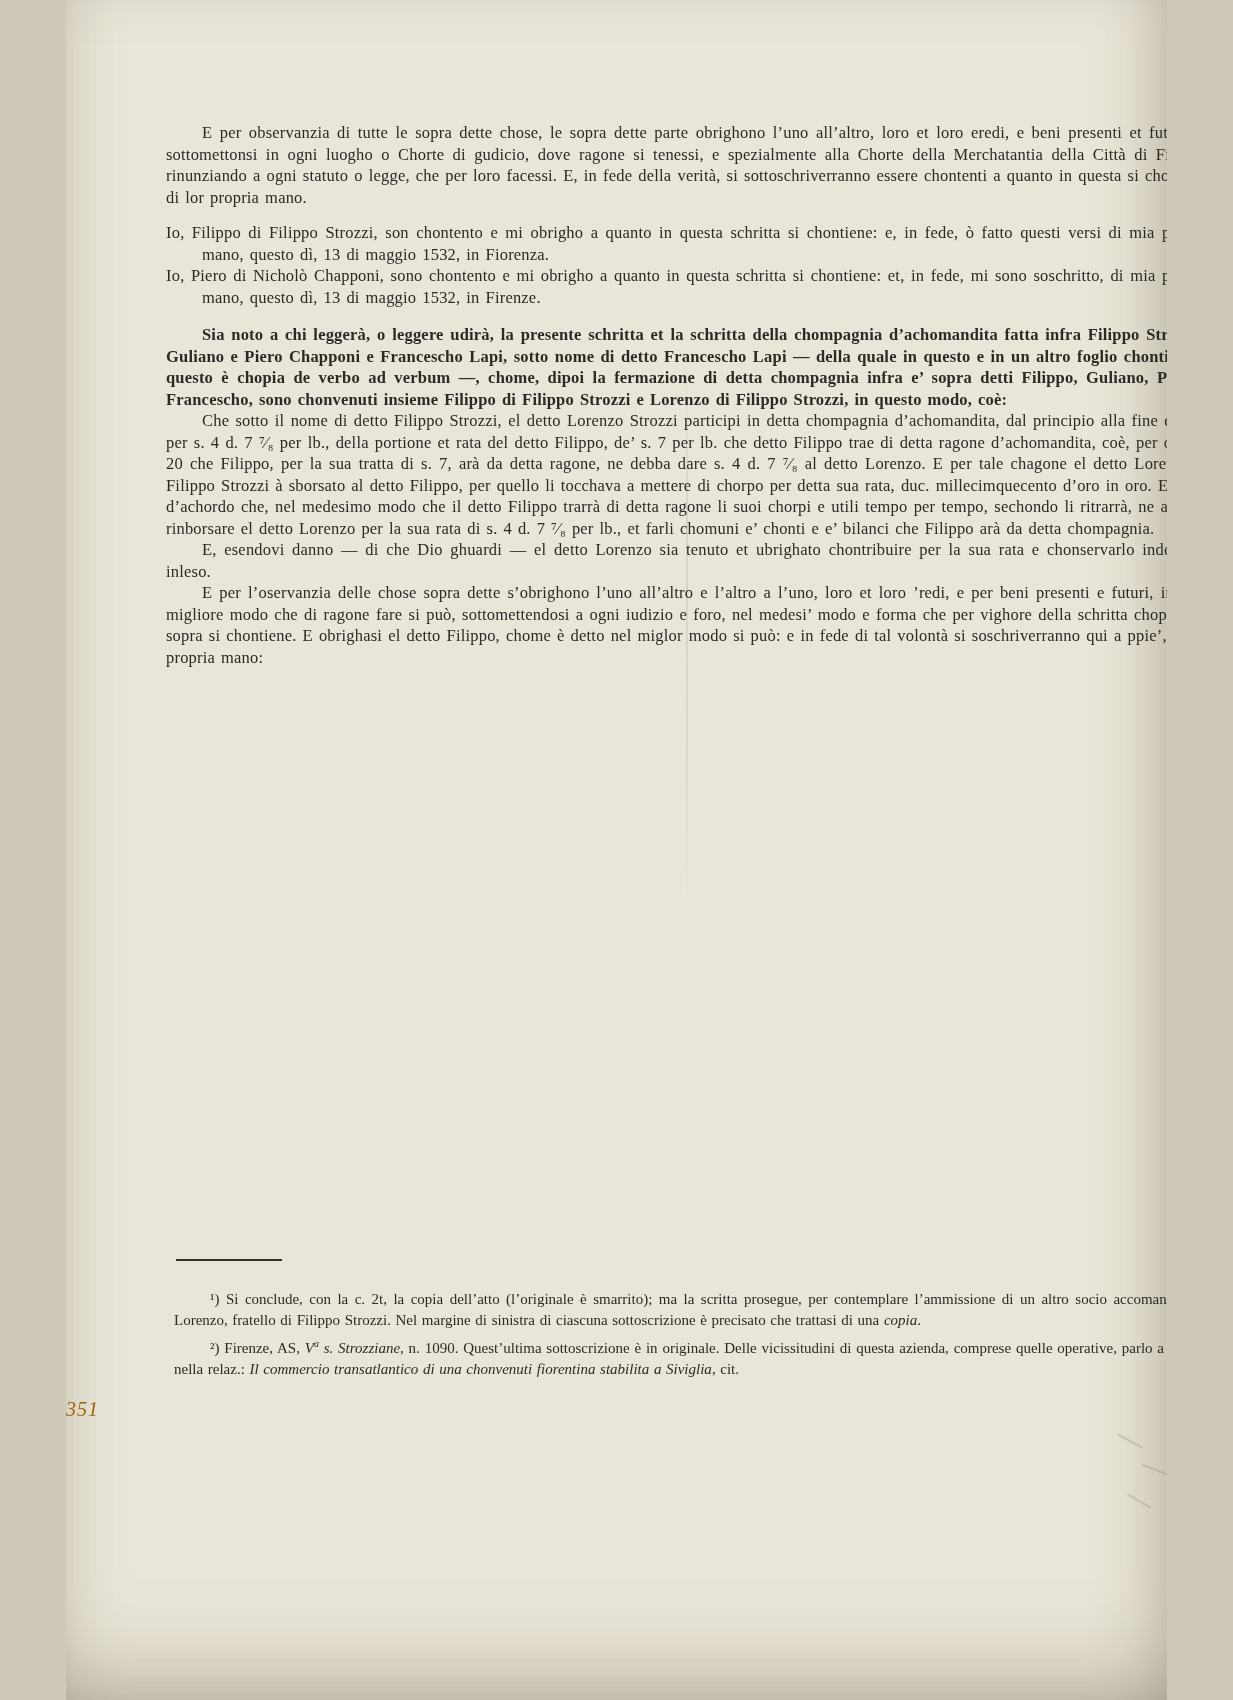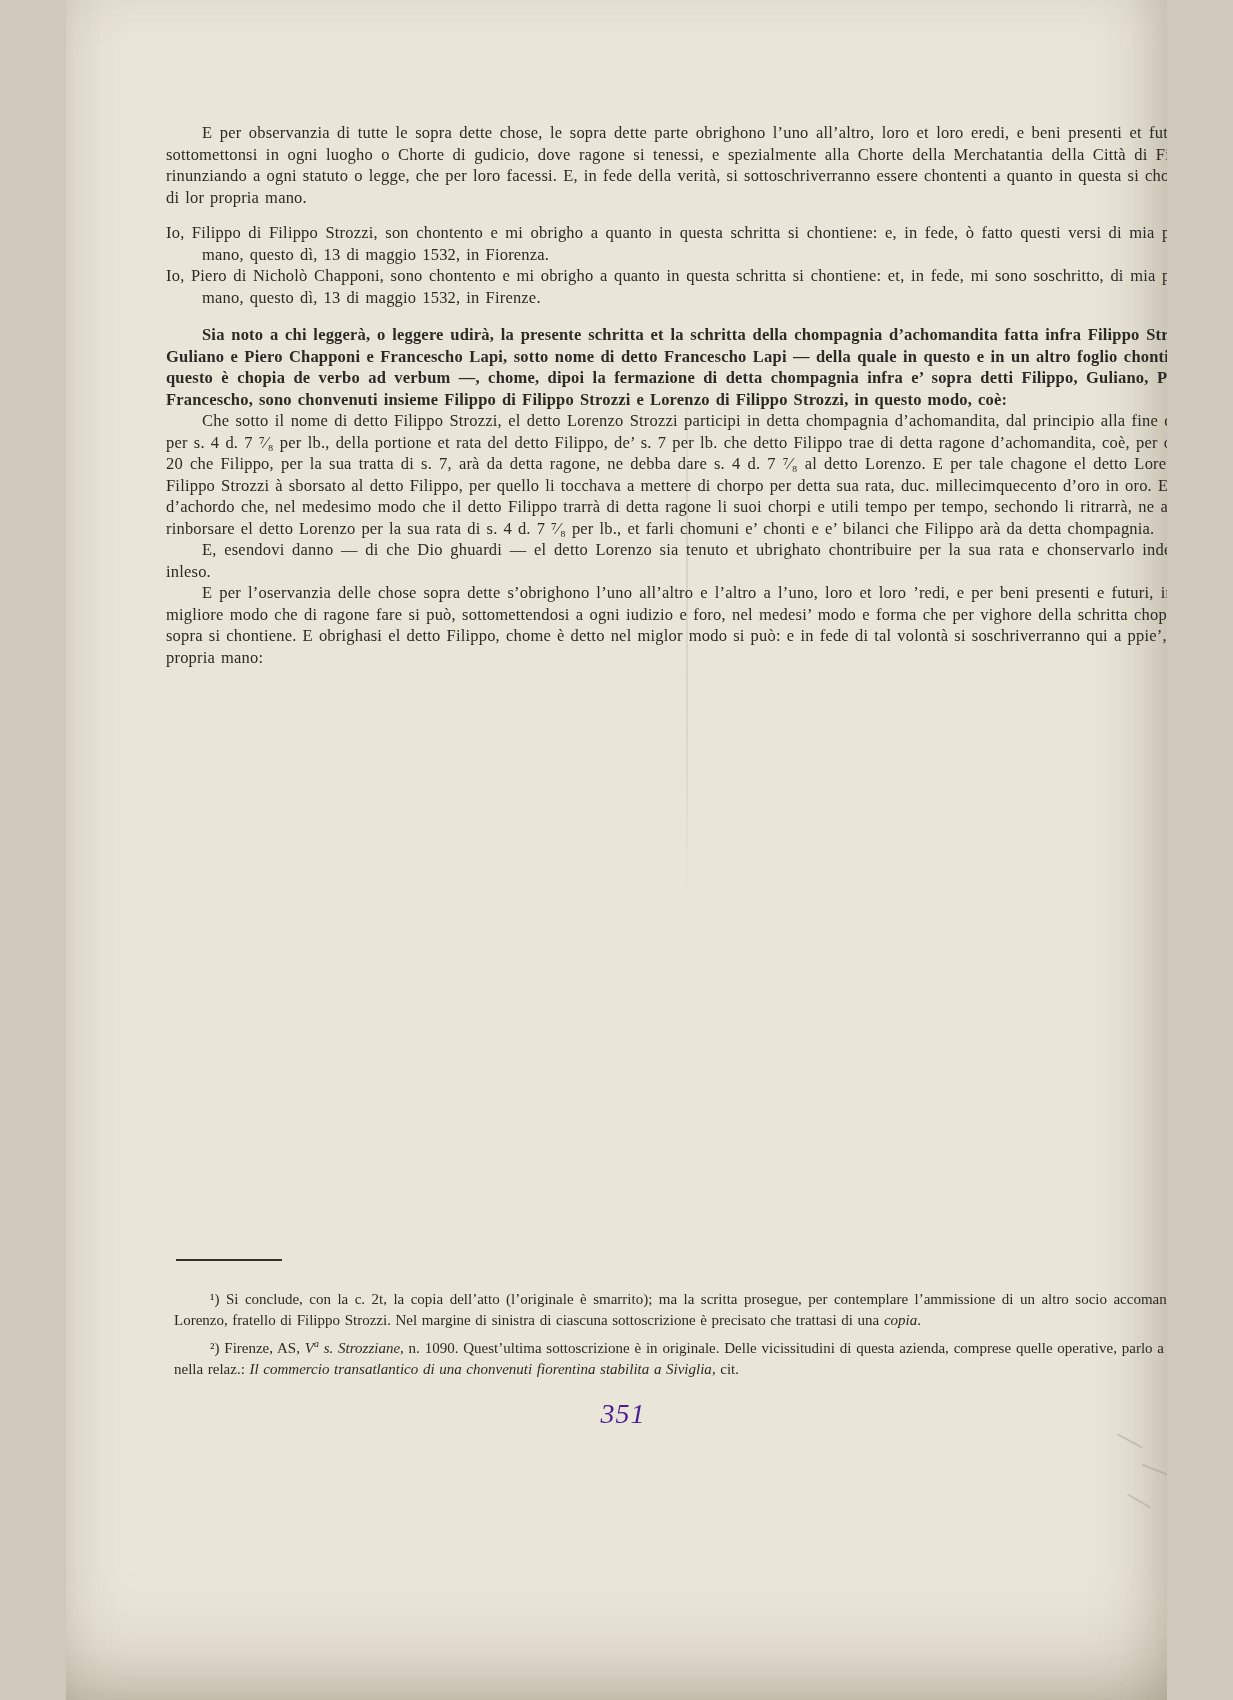--- a/index.html
+++ b/index.html
@@ -55,25 +55,24 @@
     text-align: justify;
     word-spacing: 0.06em;
   }
   .footnotes p { margin: 8px; text-indent: 36px; }
   .footnotes sup { font-size: 10px; line-height: 0; }
   .page-number {
     position: absolute;
     top: 1398px;
     left: 0;
     width: 1114px;
-    text-align: center;
-    font-size: 28px;
+    font-size: 20px;
     font-style: italic;
     letter-spacing: 1px;
-    color: #4c1d95;
+    color: #a16207;
   }
   .crease {
     position: absolute;
     left: 620px;
     top: 350px;
     width: 2px;
     height: 560px;
     background: linear-gradient(rgba(0,0,0,0), rgba(60,50,40,0.10) 30%, rgba(60,50,40,0.08) 70%, rgba(0,0,0,0));
   }
   .stray-marks {

